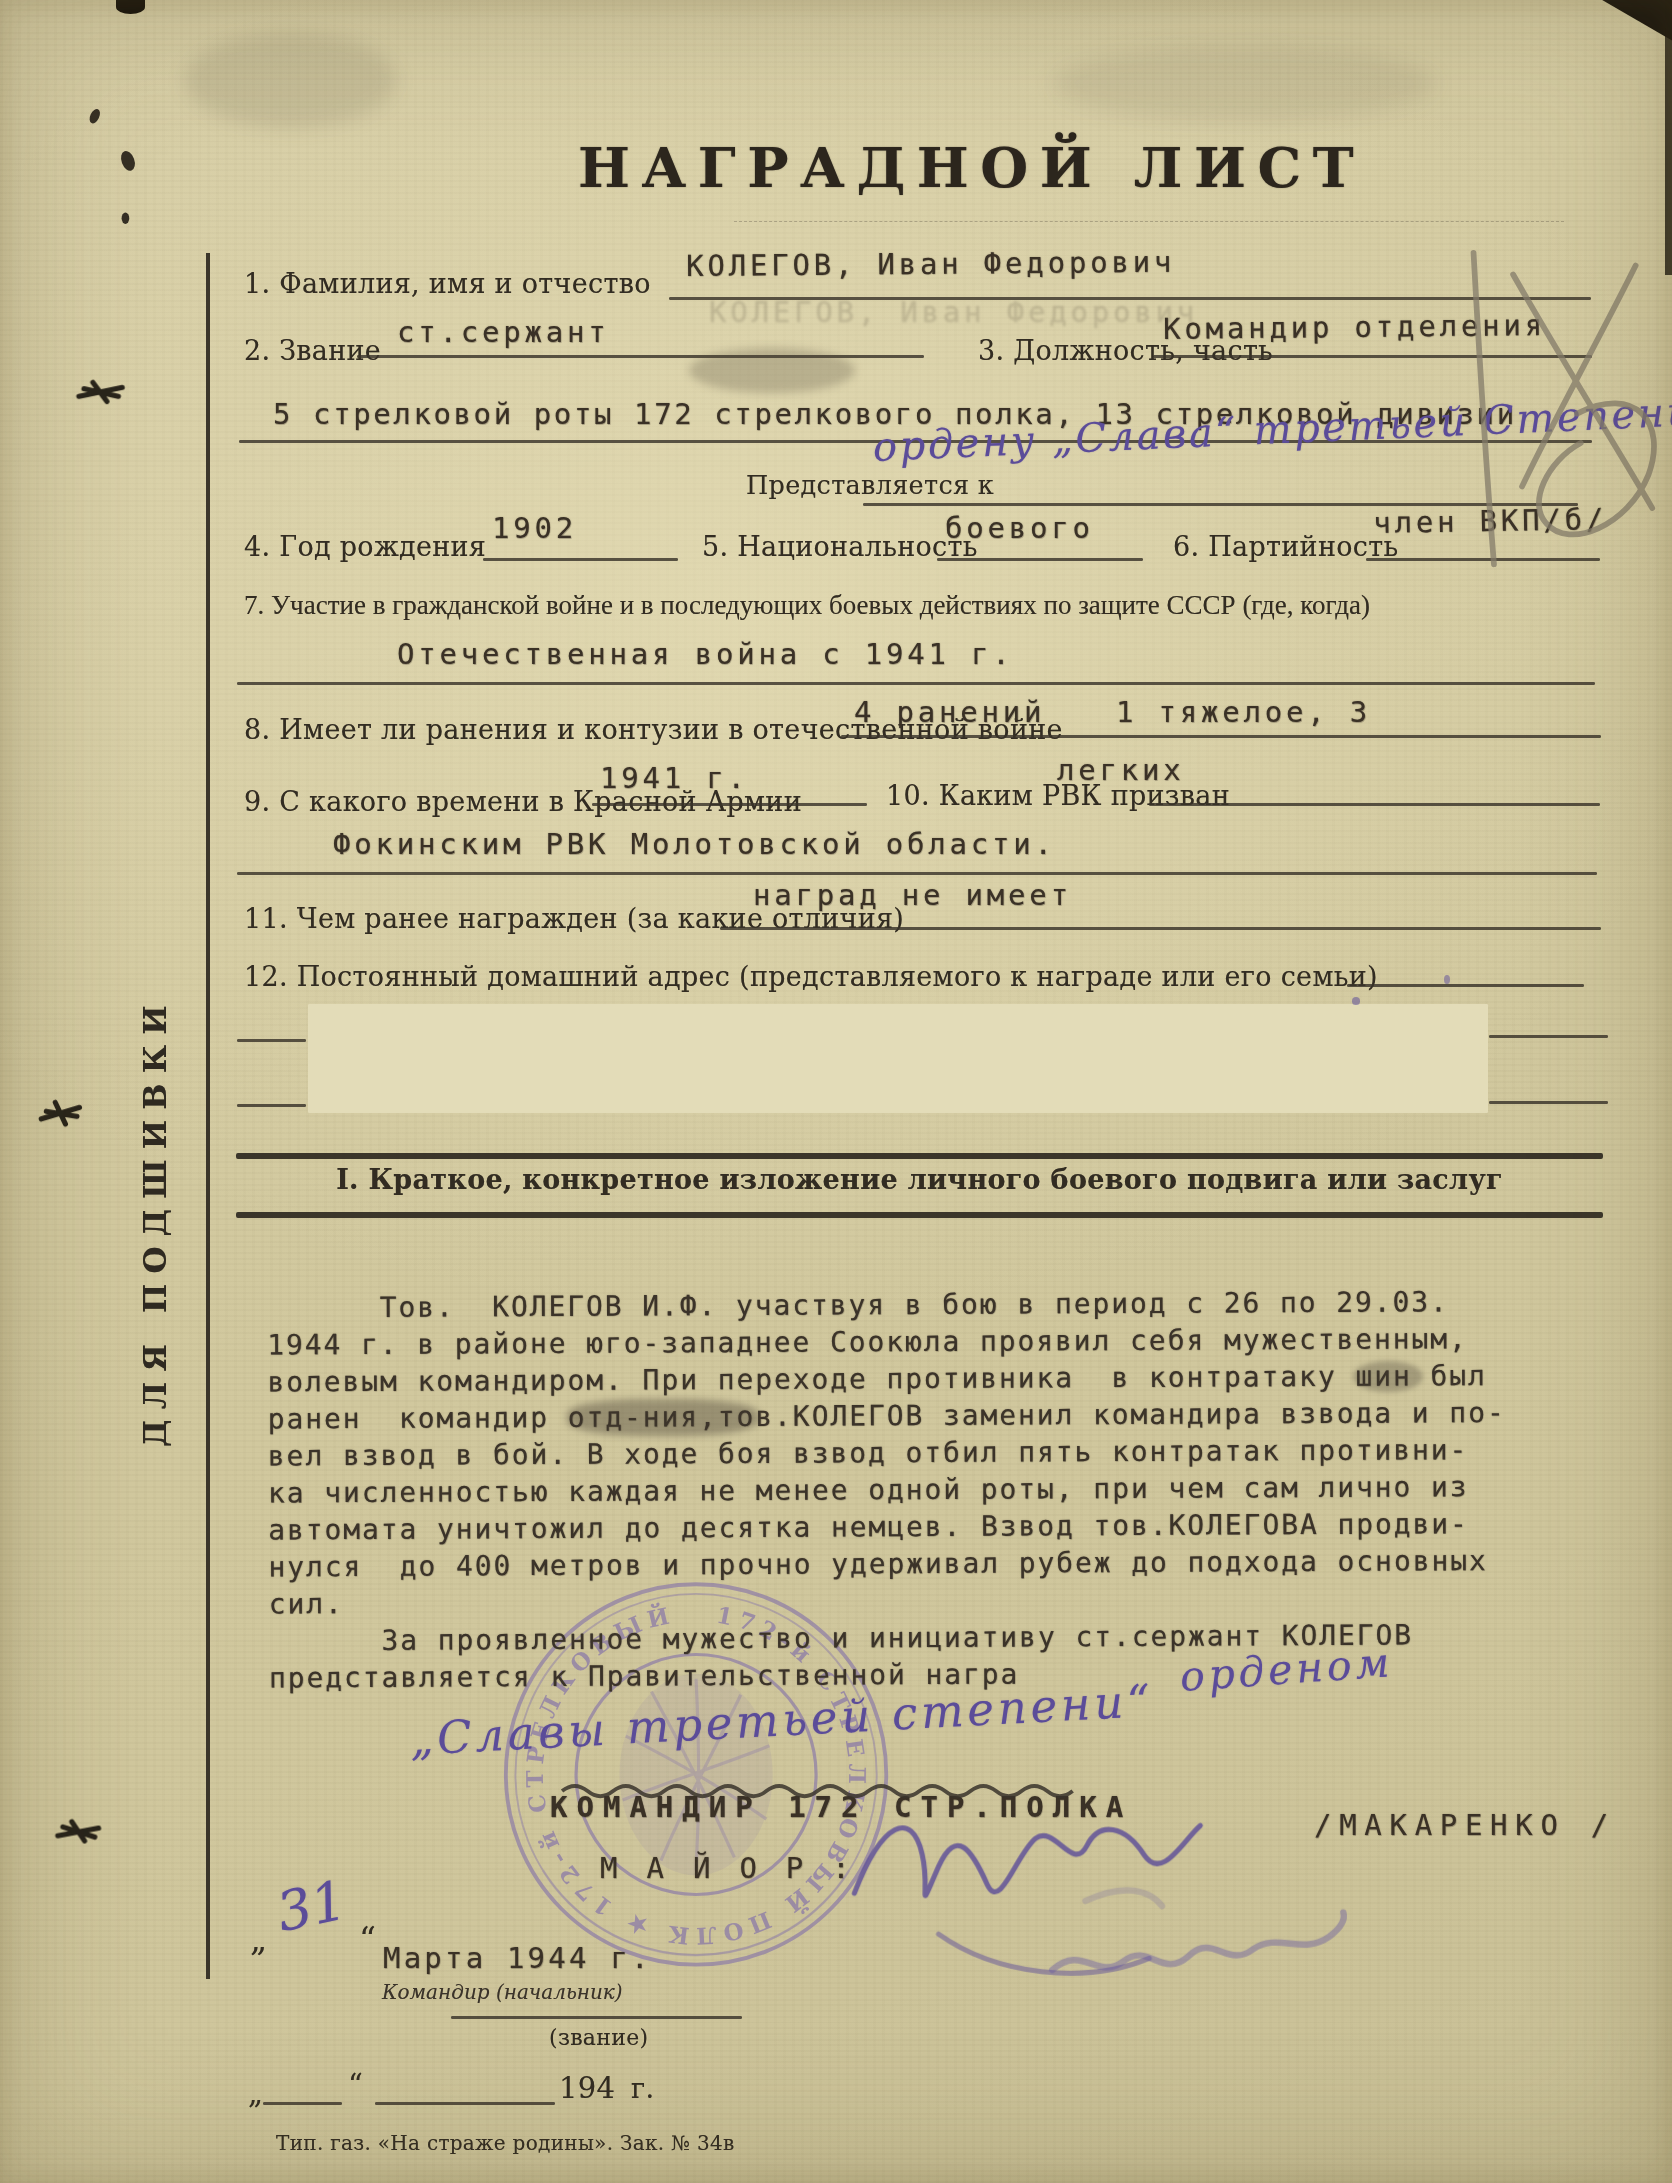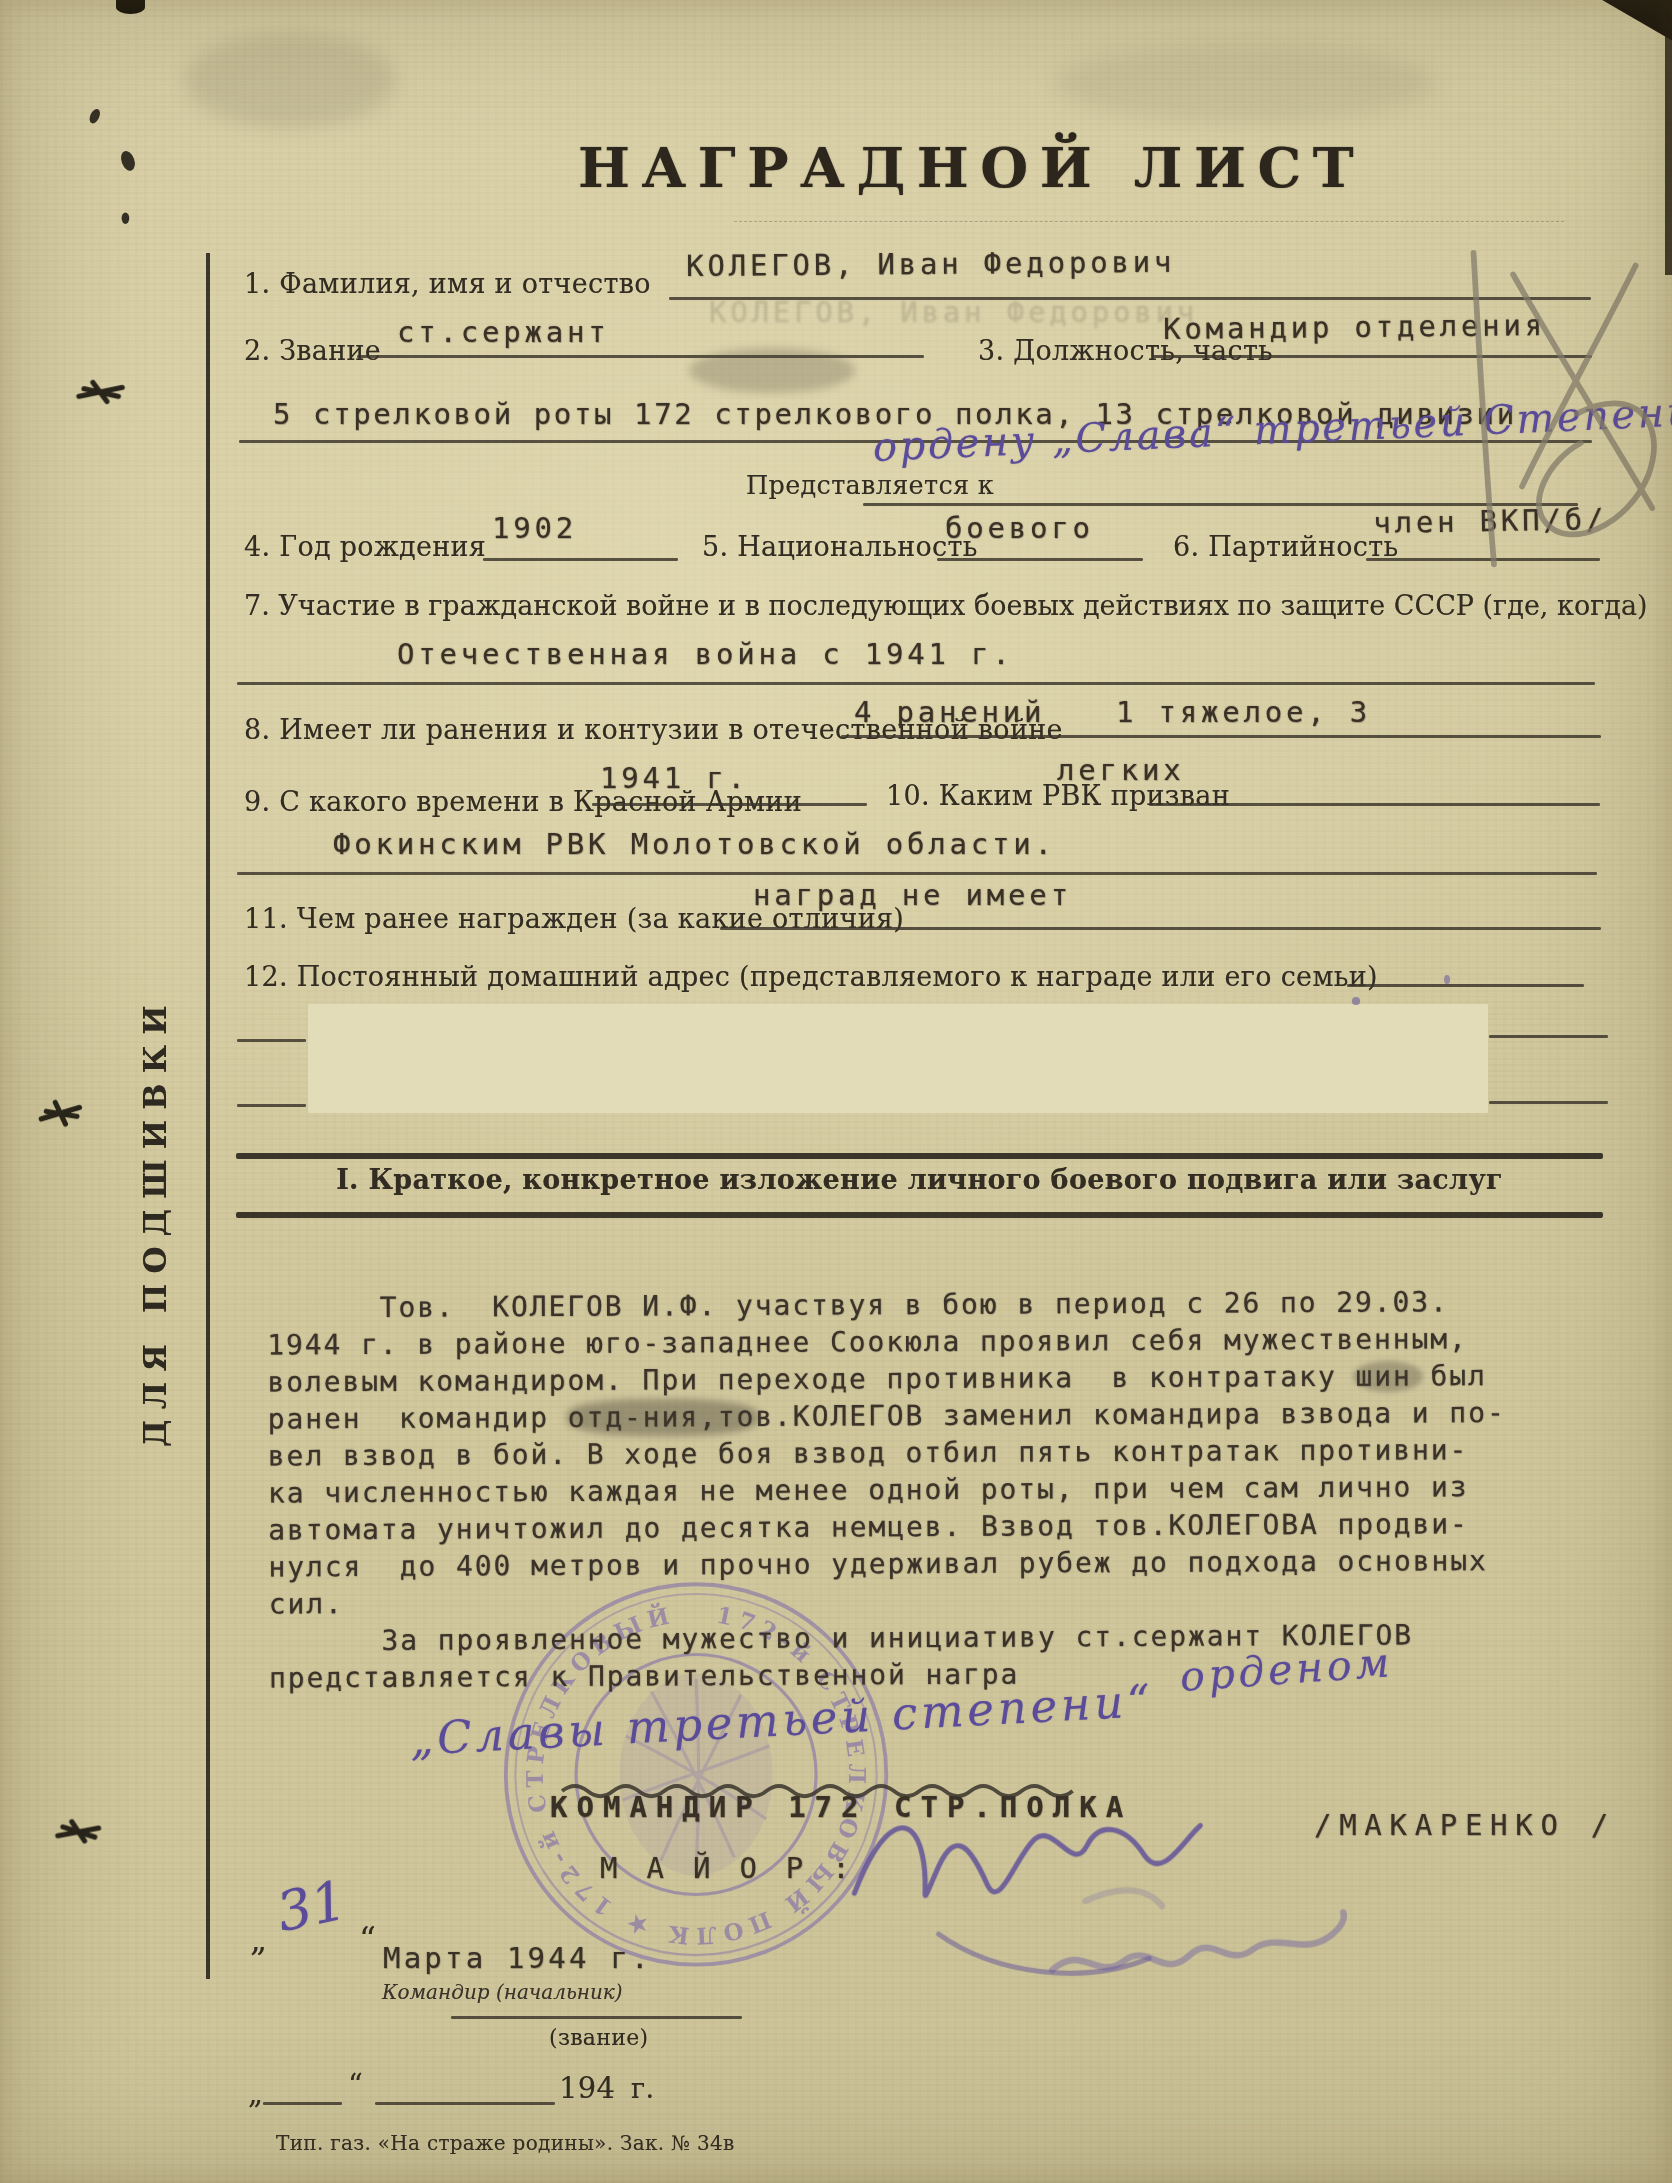--- a/index.html
+++ b/index.html
@@ -85,21 +85,21 @@
   <div class="label" style="left:244px;top:531px;">4. Год рождения</div>
   <div class="typed" style="left:492px;top:511px;">1902</div>
   <div class="rule" style="left:483px;top:558px;width:195px;"></div>
   <div class="label" style="left:702px;top:531px;">5. Национальность</div>
   <div class="typed" style="left:945px;top:511px;">боевого</div>
   <div class="rule" style="left:937px;top:558px;width:206px;"></div>
   <div class="label" style="left:1173px;top:531px;">6. Партийность</div>
   <div class="typed" style="left:1373px;top:506px;transform:rotate(-1deg);">член ВКП/б/</div>
   <div class="rule" style="left:1366px;top:558px;width:234px;"></div>
 
-  <div class="label" style="left:244px;top:590px;letter-spacing:0;">7. Участие в гражданской войне и в последующих боевых действиях по защите СССР (где, когда)</div>
+  <div class="label" style="left:244px;top:590px;letter-spacing:0;font-family:Liberation Serif, serif;">7. Участие в гражданской войне и в последующих боевых действиях по защите СССР (где, когда)</div>
   <div class="typed" style="left:397px;top:637px;">Отечественная война с 1941 г.</div>
   <div class="rule" style="left:237px;top:682px;width:1358px;"></div>
 
   <div class="label" style="left:244px;top:714px;">8. Имеет ли ранения и контузии в отечественной войне</div>
   <div class="typed" style="left:854px;top:695px;">4 ранений</div>
   <div class="typed" style="left:1116px;top:695px;">1 тяжелое, 3</div>
   <div class="rule" style="left:841px;top:735px;width:760px;"></div>
   <div class="typed" style="left:1057px;top:753px;">легких</div>
 
   <div class="label" style="left:244px;top:752px;margin-top:34px;">9. С какого времени в Красной Армии</div>

